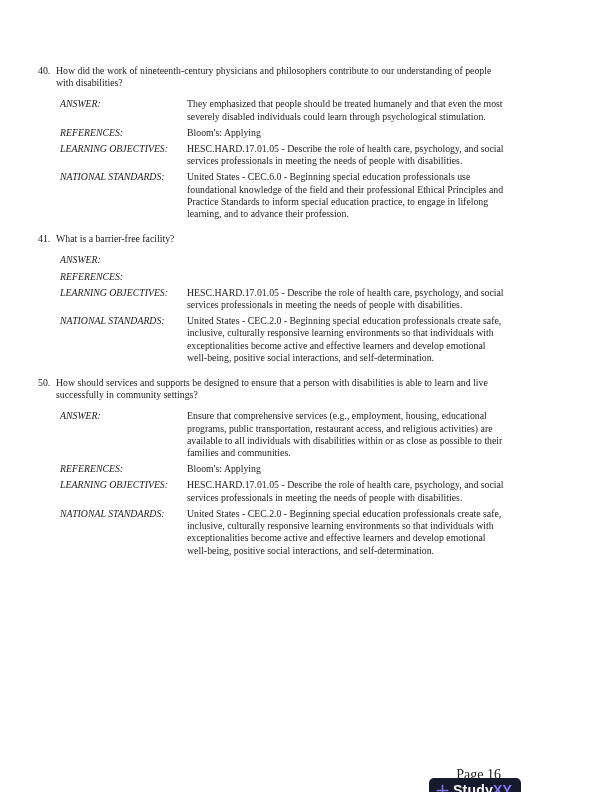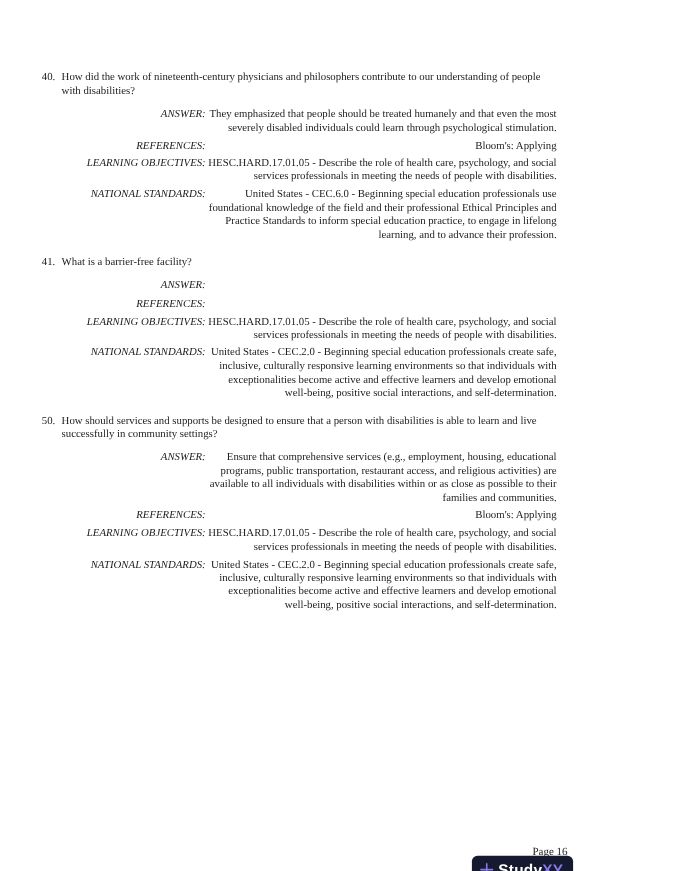--- a/index.html
+++ b/index.html
@@ -15,28 +15,28 @@
     overflow: hidden;
     font-size: 9.8px;
     line-height: 12.2px;
     margin-top: 32px;
   }
   .question { margin-bottom: 13px; }
   .q-head { display: flex; }
   .q-num { width: 18px; flex: none; }
   .q-text { flex: 1; }
   .fields { margin-top: 9px; margin-left: 22px; }
-  .row { display: flex; margin-bottom: 4px; text-align: right; }
+  .row { display: flex; margin-bottom: 4px; }
   .flabel { width: 127px; flex: none; font-style: italic; }
   .fvalue { flex: 1; }
   .page-number {
     position: absolute;
     top: 737px;
-    right: 24px;
-    font-size: 10px;
+    right: 39px;
+    font-size: 14px;
     color: #222222;
   }
   .badge {
     position: absolute;
     top: 746px;
     right: 19px;
     height: 24px;
     display: flex;
     align-items: center;
     gap: 4px;

